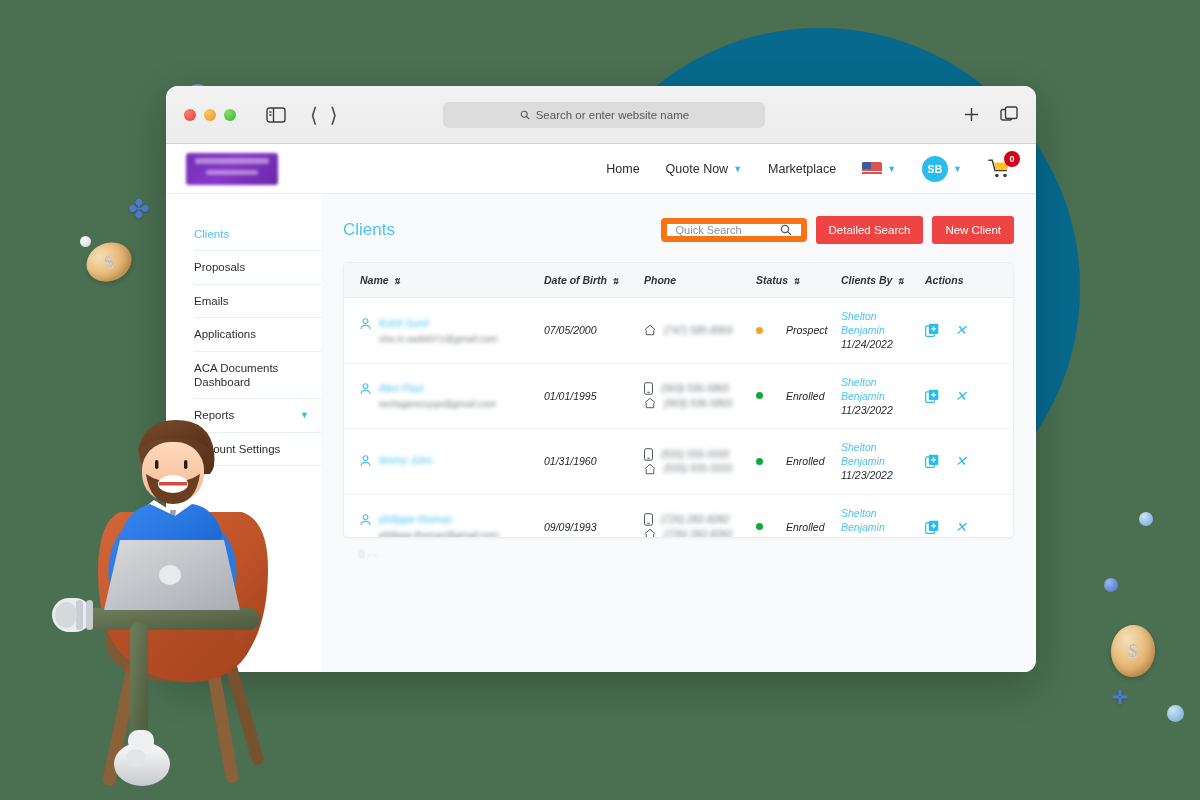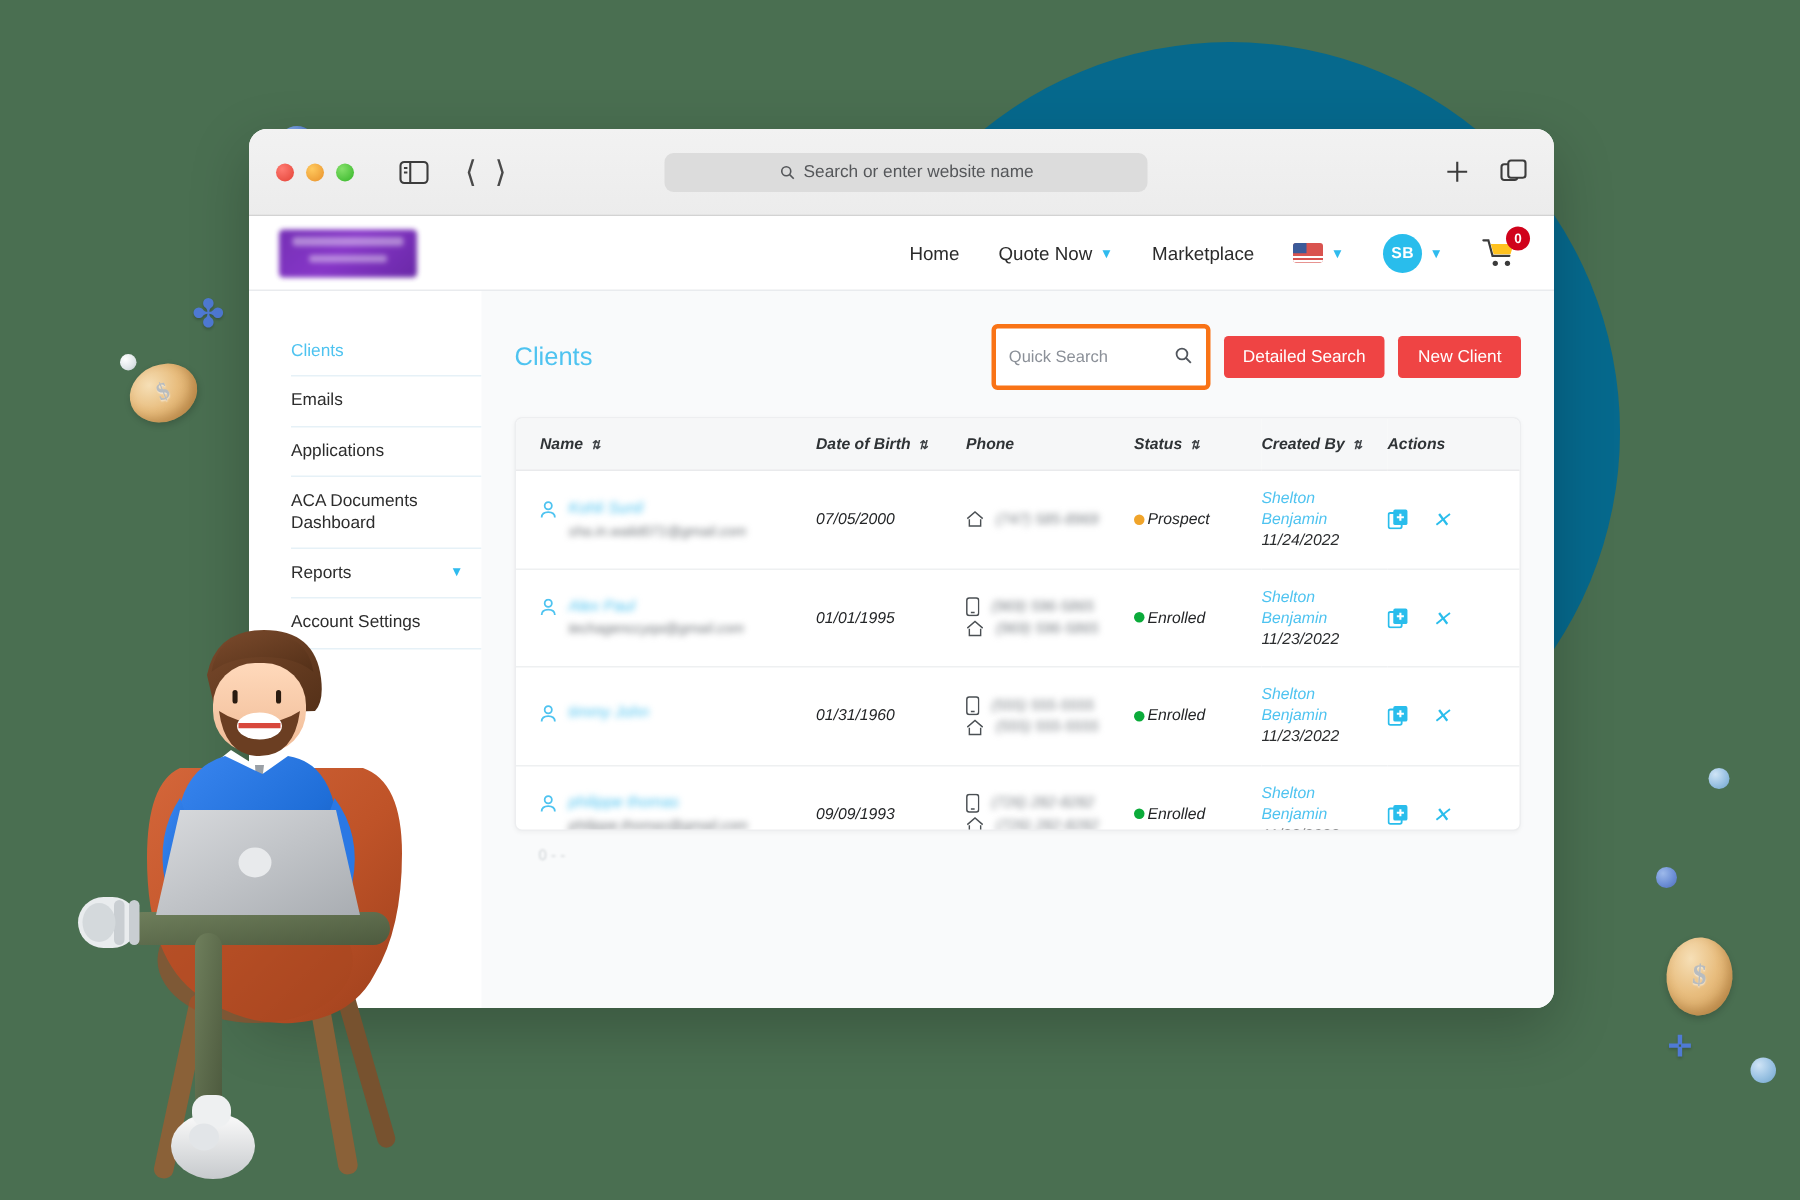--- a/index.html
+++ b/index.html
@@ -180,23 +180,23 @@
   .main {
     flex: 1;
     background: #f9fafb;
     padding: 22px 22px 0 22px;
     overflow: hidden;
   }
   .main-head { display: flex; align-items: center; }
   .page-title { font-size: 17px; color: #4ec3f0; font-weight: 500; }
   .head-right { margin-left: auto; display: flex; align-items: center; gap: 9px; }
   .quick-search {
-    width: 146px; height: 44px;
-    background: #fff; border: 3px solid #f97316; border-radius: 4px;
-    display: flex; align-items: center; padding: 0 9px;
+    width: 146px; height: 24px;
+    background: #fff; border: 6px solid #f97316; border-radius: 4px;
+    display: flex; padding: 0 9px;
     font-size: 11px; color: #8b9098;
   }
   .quick-search .q-icon { margin-left: auto; color: #51565d; }
   .btn {
     height: 28px; padding: 0 13px;
     background: #ef4444; color: #fff;
     border: none; border-radius: 3px;
     font-size: 11.5px; font-family: "Liberation Sans", sans-serif;
     cursor: pointer;
     display: flex; align-items: center;
@@ -244,21 +244,21 @@
   .blurred {
     filter: blur(2.3px);
     user-select: none;
   }
   .name-link { color: #4ec3f0; font-size: 10.5px; display: block; }
   .email-txt { color: #6f7479; font-size: 9.5px; display: block; margin-top: 4px; }
 
   .phone-line { display: flex; align-items: center; gap: 8px; margin: 2px 0; }
   .phone-num { color: #7b8086; font-size: 10px; }
 
-  .status-cell { display: flex; align-items: center; gap: 2px; }
+  .status-cell { display: flex; align-items: center; gap: 23px; }
   .sdot { width: 7px; height: 7px; border-radius: 50%; }
   .sdot.prospect { background: #f0a42a; }
   .sdot.enrolled { background: #0bab3a; }
 
   .created-name { color: #4ec3f0; line-height: 1.35; }
   .created-date { color: #2a2c2e; line-height: 1.35; }
 
   .actions-cell { display: flex; align-items: center; gap: 16px; }
   .act-copy { color: #29bdec; cursor: pointer; display: flex; }
   .act-x { color: #29bdec; font-size: 14px; cursor: pointer; line-height: 1; }
@@ -374,20 +374,23 @@
         <span class="cart-badge">0</span>
       </div>
     </div>
   </div>
 
   <div class="app-body">
 
     <div class="sidebar">
       <div class="side-item active">
         <span>Clients</span>
+      </div>
+      <div class="side-item">
+        <span>Proposals</span>
       </div>
       <div class="side-item">
         <span>Emails</span>
       </div>
       <div class="side-item">
         <span>Applications</span>
       </div>
       <div class="side-item">
         <span>ACA Documents Dashboard</span>
       </div>
@@ -438,21 +441,21 @@
               <th>
                 <span>Date of Birth</span><span class="sort-ico">⇅</span>
               </th>
               <th>
                 <span>Phone</span>
               </th>
               <th>
                 <span>Status</span><span class="sort-ico">⇅</span>
               </th>
               <th>
-                <span>Created By</span><span class="sort-ico">⇅</span>
+                <span>Clients By</span><span class="sort-ico">⇅</span>
               </th>
               <th>
                 <span>Actions</span>
               </th>
             </tr>
           </thead>
           <tbody id="tbody">
               <tr>
                 <td>
                   <div class="name-cell">

